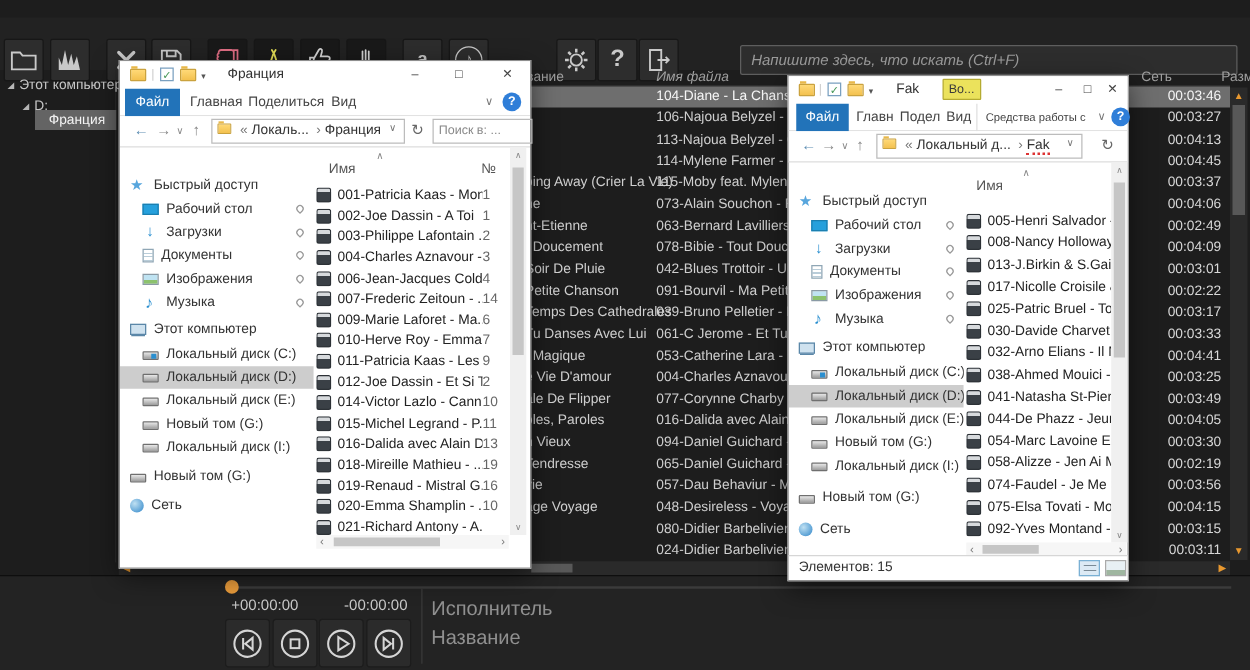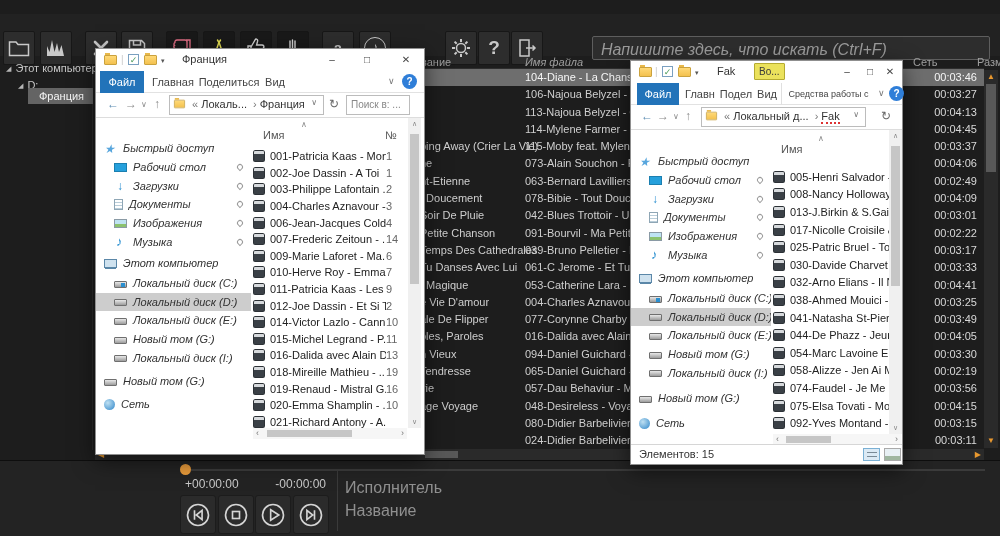--- a/index.html
+++ b/index.html
@@ -13,21 +13,21 @@
   .wbtn{position:absolute;top:3px;width:10px;height:10px;border-radius:50%;background:#3a3a3a;color:#8c8c8c;font-size:6px;line-height:10px;text-align:center;}
   .toolbar{position:absolute;left:0;top:14px;width:1000px;height:42px;background:#222;}
   .tbtn{position:absolute;top:17px;width:32px;height:34px;background:#2d2d2d;border:1px solid #171717;border-radius:2px;display:flex;align-items:center;justify-content:center;}
   .tbtn.dark{background:#191919;}
   .tbtn svg{display:block;}
   .amz{position:relative;color:#c9c9c9;font-size:15px;font-weight:bold;line-height:12px;}
   .amz::after{content:"";position:absolute;left:-3px;bottom:-4px;width:18px;height:7px;border-bottom:1.5px solid #c9c9c9;border-radius:0 0 9px 9px;}
   .mcirc{width:22px;height:22px;border:1.5px solid #c9c9c9;border-radius:50%;color:#c9c9c9;font-size:12px;line-height:19px;text-align:center;}
   .qmark{color:#c9c9c9;font-size:19px;font-weight:bold;}
   .searchbox{position:absolute;left:592px;top:22px;width:398px;height:24px;background:#2d2d2d;border:1px solid #5e5e5e;border-radius:2px;}
-  .searchbox .ph{position:absolute;left:8px;top:4px;font-size:16px;font-style:italic;color:#9b9b9b;}
+  .searchbox .ph{position:absolute;left:8px;top:4px;font-size:12px;font-style:italic;color:#9b9b9b;}
 
   
   .tree{position:absolute;left:0;top:56px;width:93px;height:394px;border-right:1px solid #2b2b2b;}
   .trow{position:absolute;font-size:11px;color:#c6c6c6;white-space:nowrap;}
   .tri{font-size:7px;color:#b5b5b5;margin-right:4px;vertical-align:1px;}
   .tsel{position:absolute;left:28px;top:32px;width:65px;height:16px;background:#646464;color:#f4f4f4;font-size:11px;line-height:16px;padding-left:11px;}
 
   
   .mthead{position:absolute;left:95px;top:56px;width:889px;height:13px;border-bottom:1px solid #2e2e2e;}
   .mh{position:absolute;top:0;font-size:11px;color:#9f9f9f;white-space:nowrap;}
@@ -72,21 +72,21 @@
   .xhelp{position:absolute;top:3px;width:15px;height:15px;border-radius:50%;background:#2f7ed8;color:#fff;font-size:10px;font-weight:bold;text-align:center;line-height:15px;}
   .xaddr{position:absolute;left:0;right:0;top:44px;height:25px;background:#fff;border-bottom:1px solid #ddd;}
   .na{position:absolute;top:4px;font-size:12px;color:#8a8a8a;}
   .na.en{color:#5f8fb4;}
   .crumb{position:absolute;top:2px;height:20px;background:#fff;border:1px solid #bcbcbc;font-size:11px;color:#333;white-space:nowrap;padding:2px 3px;}
   .crumb .folder-sm{transform:scale(.85);vertical-align:-1px;}
   .crumb .g{color:#777;padding:0 3px;}
   .fak-err{border-bottom:2px dotted #d33;}
   .refresh{position:absolute;top:4px;font-size:12px;color:#666;}
   .xsearch{position:absolute;top:2px;height:20px;border:1px solid #bcbcbc;font-size:10px;color:#888;padding:3px 4px;white-space:nowrap;overflow:hidden;}
-  .xnav{position:absolute;overflow:hidden;font-style:italic;}
+  .xnav{position:absolute;overflow:hidden;}
   .nrow{position:absolute;left:0;right:0;height:18.6px;display:flex;align-items:center;font-size:11px;color:#333;white-space:nowrap;}
   .nrow.sel{background:#cdcdcd;}
   .nico{display:inline-block;width:13px;height:11px;margin-right:6px;flex:none;position:relative;}
   .ind1 .nico{margin-left:8px;}
   .ind2 .nico{margin-left:18px;}
   .star-icon::before{content:"★";color:#58a6dd;font-size:12px;line-height:11px;}
   .desktop-icon{background:#26a0dc;border:1px solid #1b7fb0;height:9px;margin-top:1px;}
   .downloads-icon::before{content:"↓";color:#2a8fd0;font-weight:bold;font-size:12px;line-height:11px;padding-left:3px;}
   .documents-icon{width:9px;height:11px;background:repeating-linear-gradient(180deg,#fff 0 2px,#b9cdd9 2px 3px);border:1px solid #8fa6b5;margin-left:2px;}
   .pictures-icon{background:linear-gradient(180deg,#bfe3f2 0 55%,#8cc26e 55%);border:1px solid #8a9aa5;height:9px;margin-top:1px;}
@@ -389,21 +389,21 @@
       <span class="na" style="left:29px;">→</span>
       <span class="na" style="left:45px;font-size:8px;top:7px;">∨</span>
       <span class="na" style="left:58px;">↑</span>
       <div class="crumb" style="left:73px;width:155px;">
         <span class="folder-sm"></span>
         <span class="g">«</span><span>Локаль...</span>
         <span class="g">›</span><span>Франция</span>
         <span class="g" style="float:right;font-size:8px;">∨</span>
       </div>
       <span class="refresh" style="left:233px;">↻</span>
-      <div class="xsearch" style="left:250px;width:64px;">Поиск в: ...</div>
+      <div class="xsearch" style="left:250px;width:80px;">Поиск в: ...</div>
     </div>
 
     <div class="xnav" style="left:0;top:69px;width:155px;height:320px;">
       <div class="nrow ind1" style="top:21px;">
           <span class="nico star-icon"></span>
           <span>Быстрый доступ</span>
         </div>
       <div style="position:absolute;top:40px;left:0;right:0;">
 
       <div class="nrow ind2" style="position:relative;">

